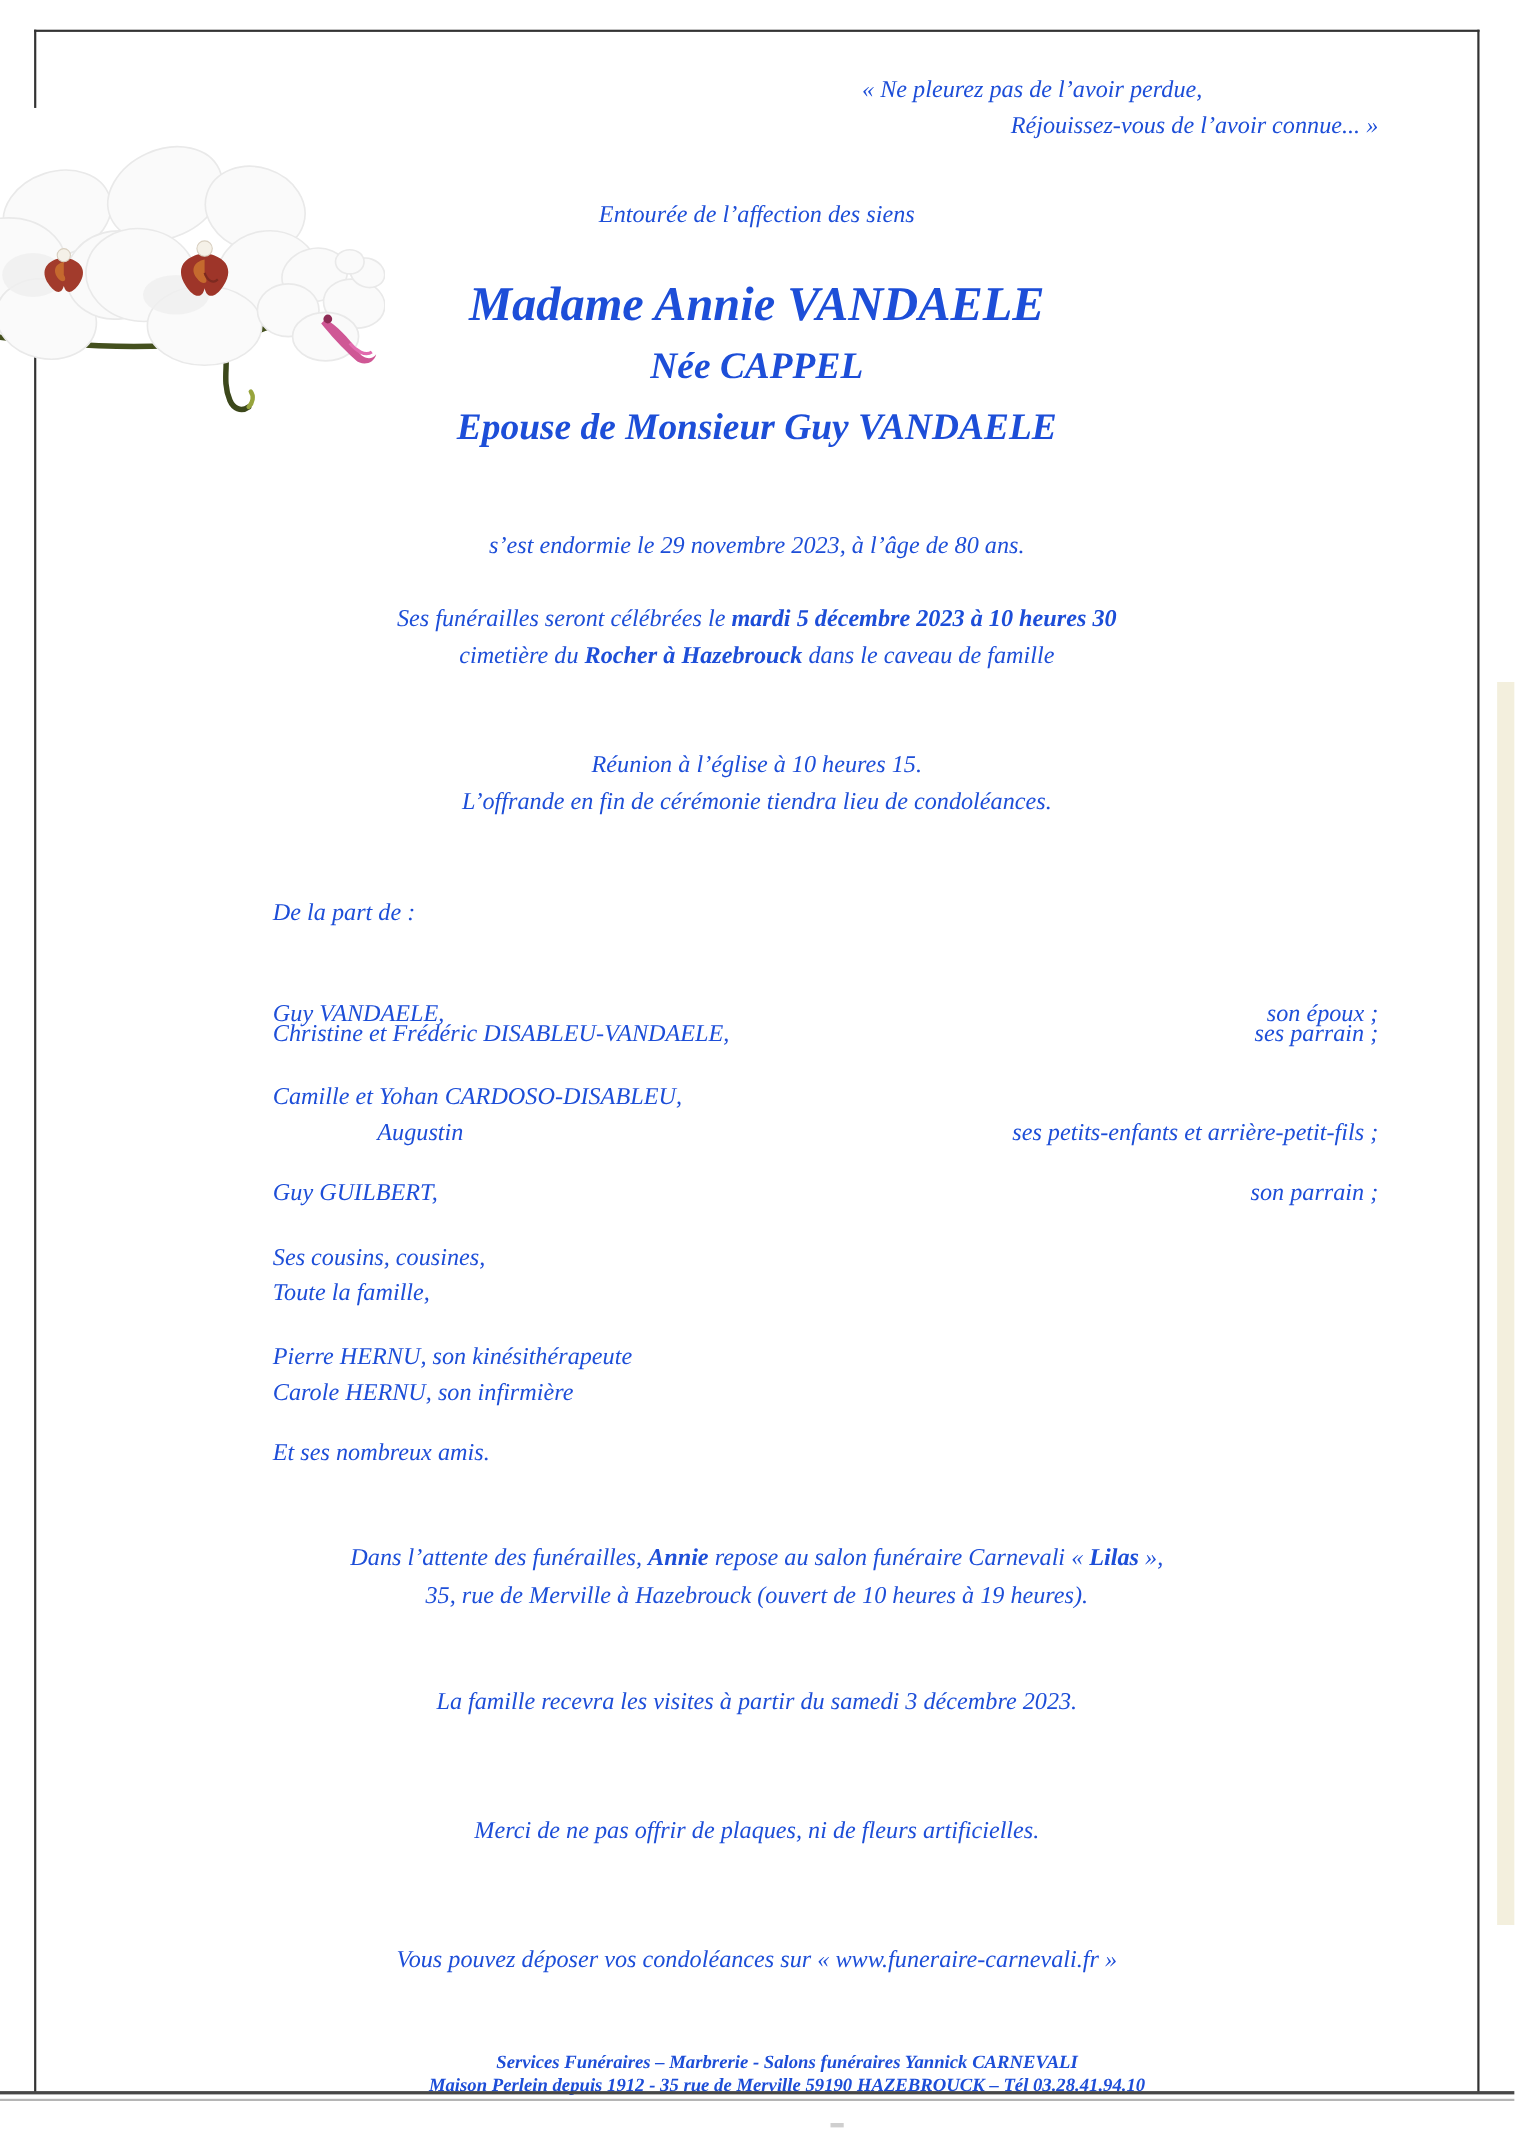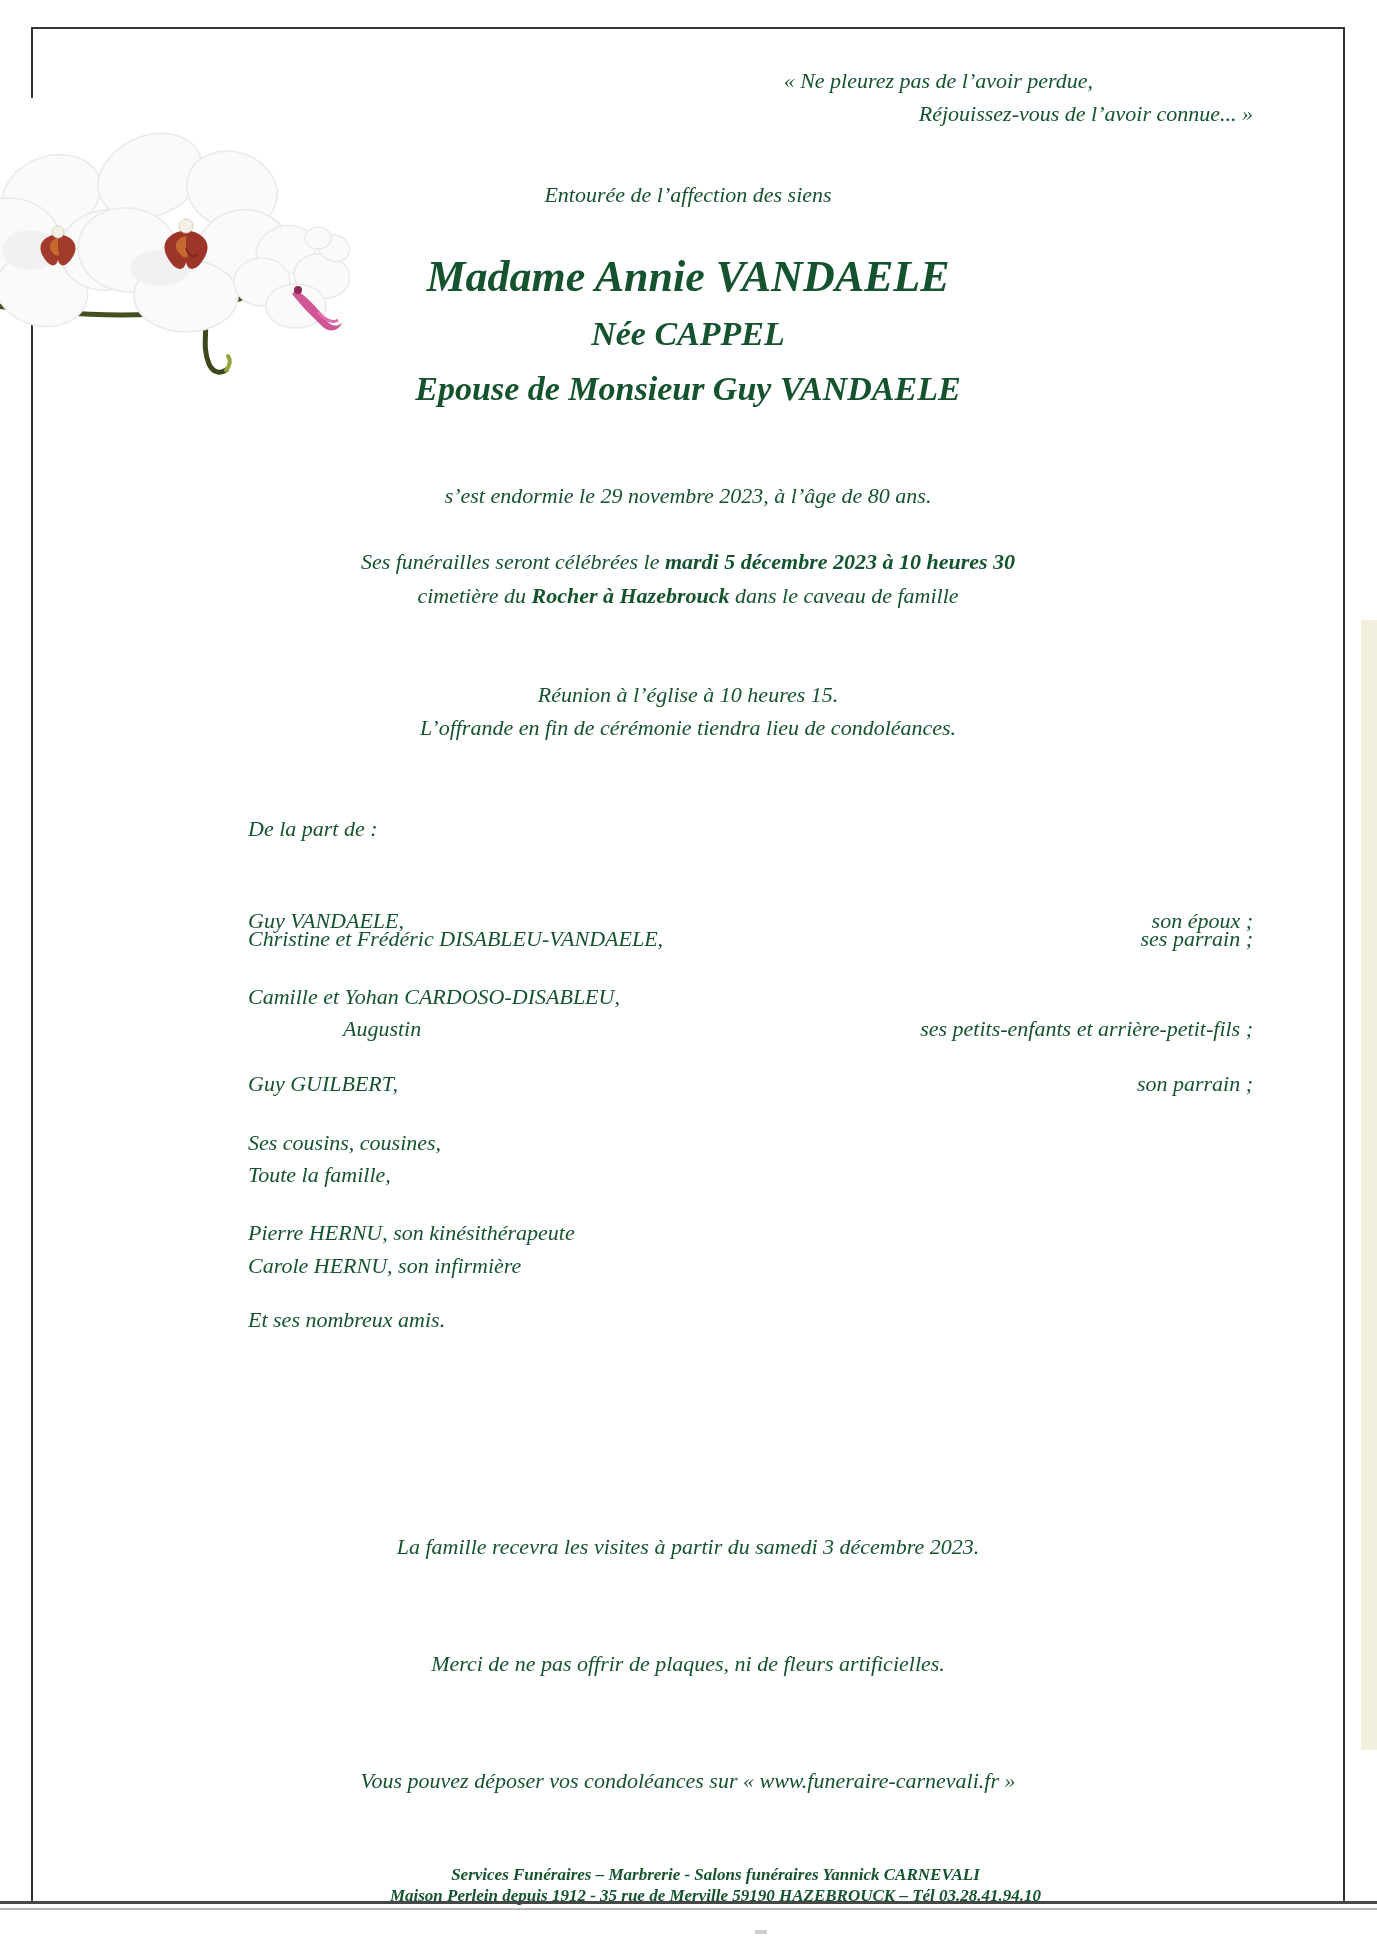--- a/index.html
+++ b/index.html
@@ -2,21 +2,21 @@
 <html><head>
 <meta charset="utf-8">
 <style>
   html,body{margin:0;padding:0;background:#ffffff;}
   .page{
     position:relative;
     width:1377px;height:1947px;
     background:#ffffff;
     font-family:"Liberation Serif","DejaVu Serif",serif;
     font-style:italic;
-    color:#14532d;
+    color:#1d4ed8;
     overflow:hidden;
   }
   .frame{
     position:absolute;left:31px;top:27px;width:1314px;height:1876px;
     box-sizing:border-box;
     border:2px solid #333333;border-bottom:none;
     z-index:1;
   }
   .scan-strip{
     position:absolute;right:0;top:620px;width:16px;height:1130px;
@@ -144,20 +144,24 @@
     <div>Toute la famille,</div>
   </div>
 
   <div class="txt leftcol caregivers">
     <div>Pierre HERNU, son kinésithérapeute</div>
     <div>Carole HERNU, son infirmière</div>
   </div>
 
   <div class="txt leftcol friends">Et ses nombreux amis.</div>
 
+  <div class="txt center repose">
+    <div><span>Dans l’attente des funérailles, </span><span style="font-weight: bold;">Annie</span><span> repose au salon funéraire Carnevali « </span><span style="font-weight: bold;">Lilas</span><span> »,</span></div>
+    <div>35, rue de Merville à Hazebrouck (ouvert de 10 heures à 19 heures).</div>
+  </div>
 
   <div class="txt center visits">La famille recevra les visites à partir du samedi 3 décembre 2023.</div>
 
   <div class="txt center plaques">Merci de ne pas offrir de plaques, ni de fleurs artificielles.</div>
 
   <div class="txt center condolences">Vous pouvez déposer vos condoléances sur « www.funeraire-carnevali.fr »</div>
 
   <div class="txt footer">
     <div>Services Funéraires – Marbrerie - Salons funéraires Yannick CARNEVALI</div>
     <div>Maison Perlein depuis 1912 - 35 rue de Merville 59190 HAZEBROUCK – Tél 03.28.41.94.10</div>

